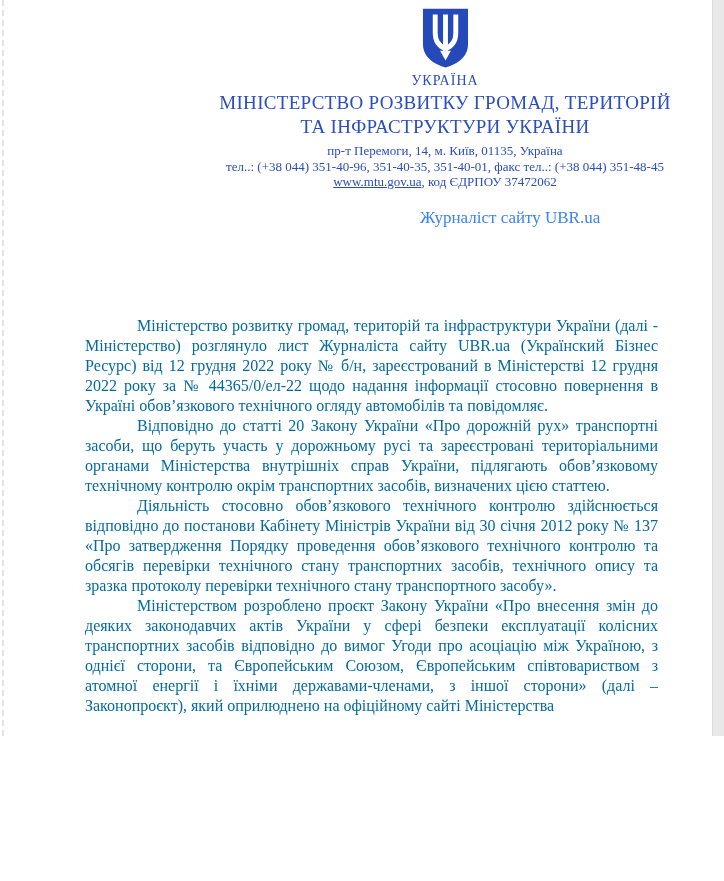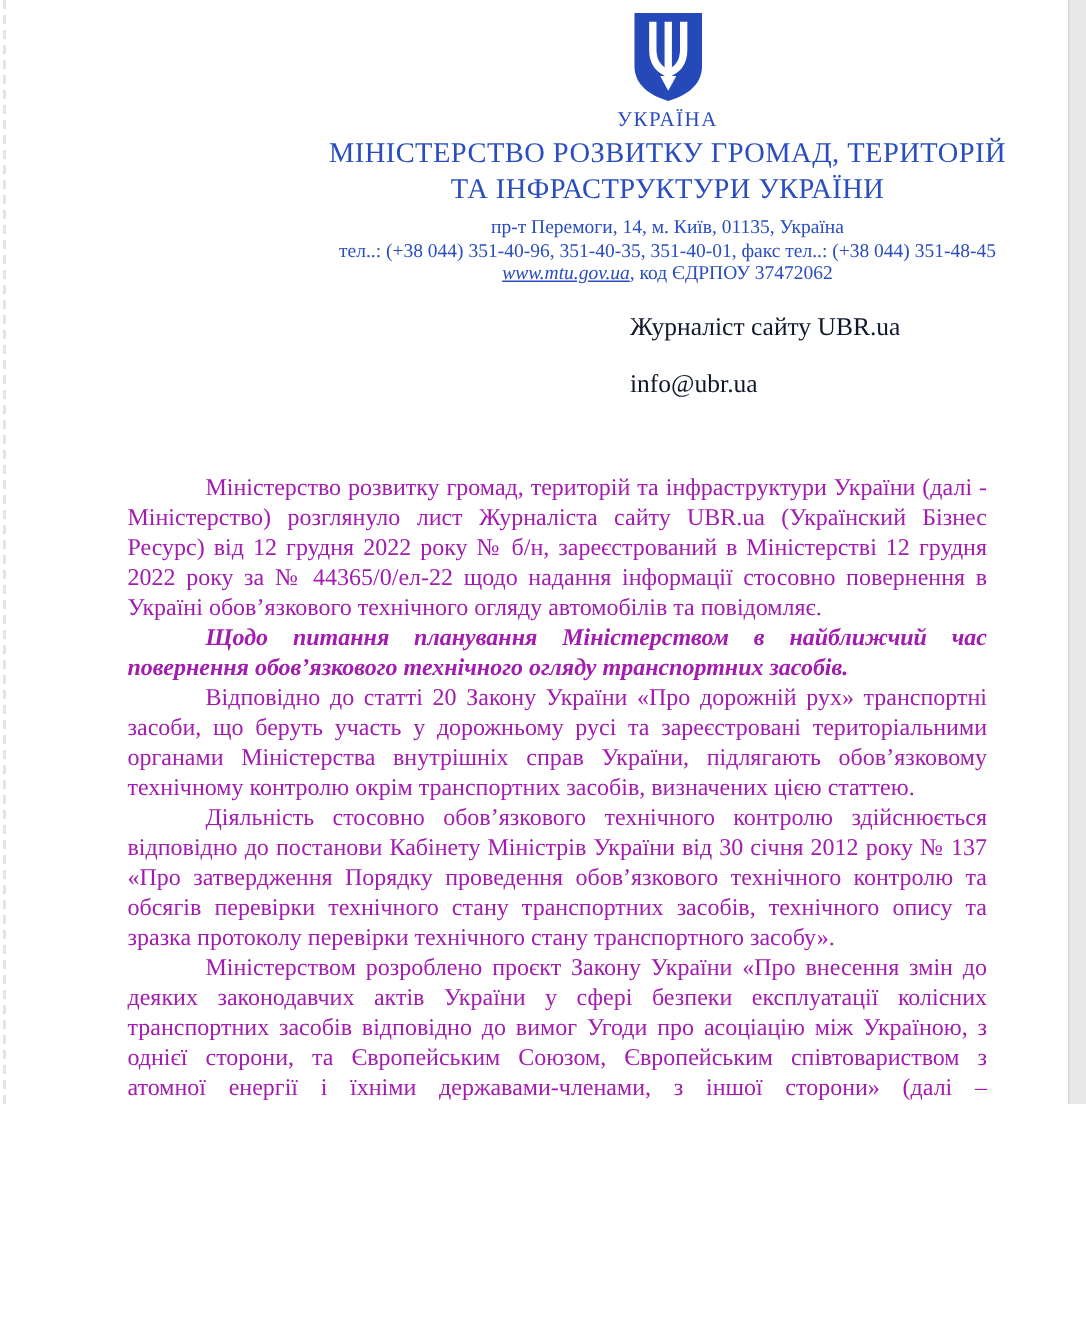--- a/index.html
+++ b/index.html
@@ -12,27 +12,27 @@
   .strip-bottom{position:absolute;left:0;top:867px;width:724px;height:14px;background:#e8e8e8;border-top:1px solid #dadada;}
 
   .letterhead{position:absolute;left:0;top:0;width:710px;padding-left:90px;box-sizing:content-box;
     text-align:center;padding-top:7px;}
   .emblem{width:47px;height:62px;margin:0 auto;}
   .country{margin-top:3px;font-size:14px;line-height:17px;letter-spacing:1px;color:#2a4dbf;}
   .ministry{font-size:19px;line-height:24px;letter-spacing:.3px;color:#2a4dbf;}
   .ministry.first{margin-top:2px;}
   .addr{font-size:13px;line-height:15.5px;color:#2a4dbf;}
   .addr.first{margin-top:4px;}
-  .site{text-decoration:underline;cursor:pointer;font-style:italic;}
+  .site{text-decoration:underline;cursor:pointer;}
 
-  .recipient{position:absolute;left:420px;top:206px;font-size:17px;line-height:24px;color:#0f172a;}
+  .recipient{position:absolute;left:420px;top:206px;font-size:17px;line-height:24px;color:#3b82f6;}
   .recipient .email{margin-top:14px;}
 
   .body-text{position:absolute;left:85px;top:316px;width:573px;font-size:16px;line-height:20px;
-    text-align:justify;color:#a21caf;}
+    text-align:justify;color:#0369a1;}
   .body-text p{margin:0;text-indent:52px;}
   .body-text p.lead{font-style:italic;font-weight:bold;}
   .body-text p.gap{margin-top:14px;}
 </style>
 </head>
 <body>
 
 <div class="canvas">
 
   <div class="left-dash"></div>
@@ -52,26 +52,24 @@
     <div class="country">УКРАЇНА</div>
     <div class="ministry first">МІНІСТЕРСТВО РОЗВИТКУ ГРОМАД, ТЕРИТОРІЙ</div>
     <div class="ministry">ТА ІНФРАСТРУКТУРИ УКРАЇНИ</div>
     <div class="addr first">пр-т Перемоги, 14, м. Київ, 01135, Україна</div>
     <div class="addr">тел..: (+38 044) 351-40-96, 351-40-35, 351-40-01, факс тел..: (+38 044) 351-48-45</div>
     <div class="addr"><span class="site">www.mtu.gov.ua</span><span>, код ЄДРПОУ 37472062</span></div>
   </header>
 
   <div class="recipient">
     <div>Журналіст сайту UBR.ua</div>
-    <div class="email">info@ubr.ua</div>
   </div>
 
   <main class="body-text">
     <p>Міністерство розвитку громад, територій та інфраструктури України (далі - Міністерство) розглянуло лист Журналіста сайту UBR.ua (Українский Бізнес Ресурс) від 12 грудня 2022 року № б/н, зареєстрований в Міністерстві 12 грудня 2022 року за № 44365/0/ел-22 щодо надання інформації стосовно повернення в Україні обов’язкового технічного огляду автомобілів та повідомляє.</p>
-    <p class="lead">Щодо питання планування Міністерством в найближчий час повернення обов’язкового технічного огляду транспортних засобів.</p>
     <p>Відповідно до статті 20 Закону України «Про дорожній рух» транспортні засоби, що беруть участь у дорожньому русі та зареєстровані територіальними органами Міністерства внутрішніх справ України, підлягають обов’язковому технічному контролю окрім транспортних засобів, визначених цією статтею.</p>
     <p>Діяльність стосовно обов’язкового технічного контролю здійснюється відповідно до постанови Кабінету Міністрів України від 30 січня 2012 року № 137 «Про затвердження Порядку проведення обов’язкового технічного контролю та обсягів перевірки технічного стану транспортних засобів, технічного опису та зразка протоколу перевірки технічного стану транспортного засобу».</p>
     <p>Міністерством розроблено проєкт Закону України «Про внесення змін до деяких законодавчих актів України у сфері безпеки експлуатації колісних транспортних засобів відповідно до вимог Угоди про асоціацію між Україною, з однієї сторони, та Європейським Союзом, Європейським співтовариством з атомної енергії і їхніми державами-членами, з іншої сторони» (далі – Законопроєкт), який оприлюднено на офіційному сайті Міністерства</p>
   </main>
 
   <div class="strip-right"></div>
   <div class="strip-bottom"></div>
 </div>
 
 </body></html>

